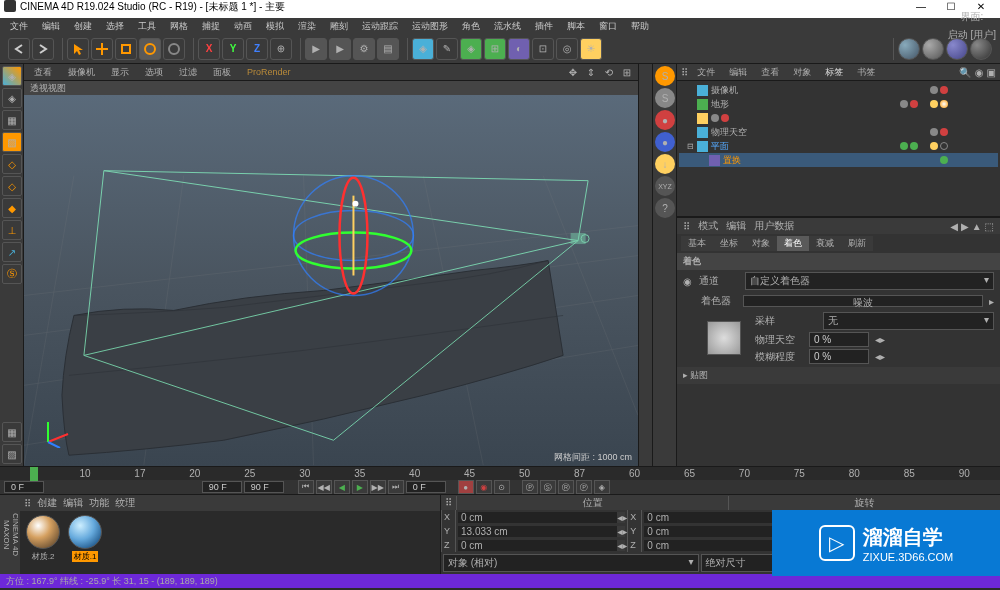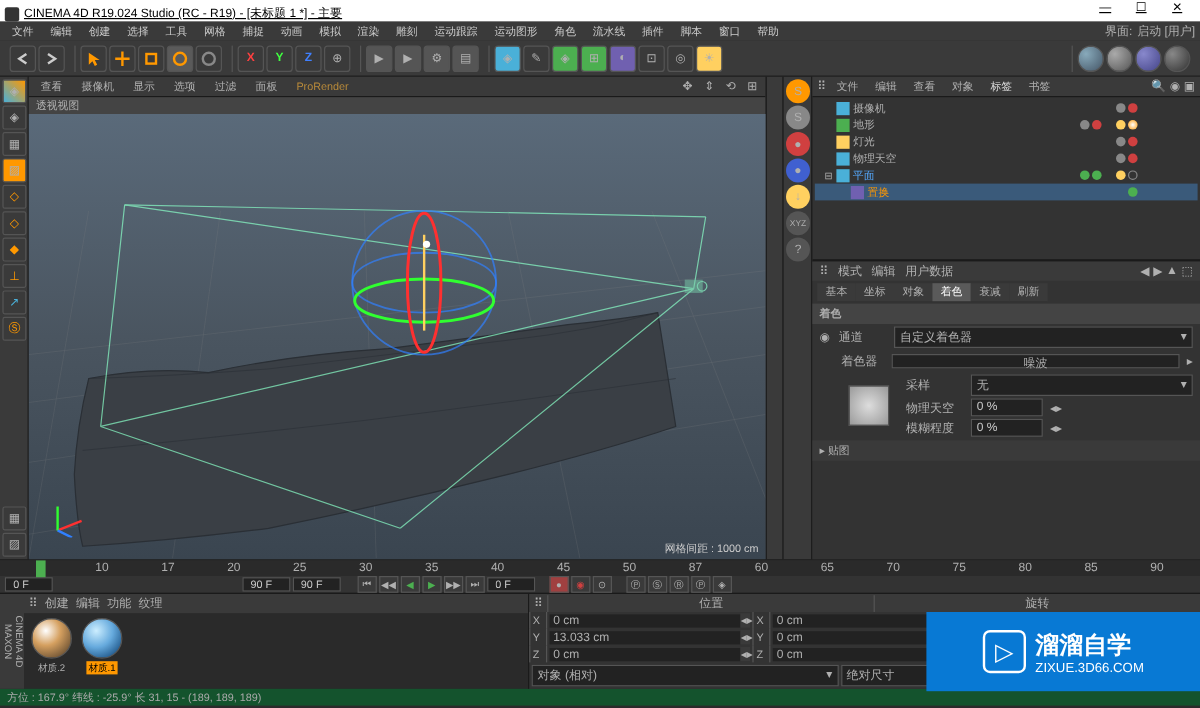--- a/index.html
+++ b/index.html
@@ -1,24 +1,24 @@
 <!DOCTYPE html>
 <html><head>
   <meta charset="utf-8">
   <style>
     * { margin: 0; padding: 0; box-sizing: border-box; font-family: "Microsoft YaHei", sans-serif; font-size: 10px; }
     body { width: 1000px; height: 590px; background: #2b2b2b; color: #b0b0b0; overflow: hidden; }
     
-    .titlebar { height: 18px; background: #fff; display: flex; align-items: flex-end; padding: 0 4px; color: #000; text-decoration: underline; }
+    .titlebar { height: 18px; background: #fff; display: flex; align-items: flex-start; padding: 0 4px; color: #000; }
     .titlebar-icon { width: 12px; height: 12px; margin-right: 4px; background: #333; border-radius: 2px; }
     .titlebar-spacer { flex: 1; }
     .titlebar-btn { width: 30px; height: 18px; text-align: center; line-height: 14px; cursor: pointer; }
     
     .menubar { height: 16px; background: #3a3a3a; display: flex; align-items: center; padding: 0 4px; gap: 2px; }
-    .menubar-right { margin-left: auto; display: flex; gap: 4px; align-items: flex-end; }
+    .menubar-right { margin-left: auto; display: flex; gap: 4px; align-items: center; flex-direction: column; }
     .menu-item { padding: 0 6px; cursor: pointer; color: #ccc; font-size: 9px; }
     
     .topbar { height: 30px; background: #3a3a3a; display: flex; align-items: center; padding: 0 4px; gap: 4px; border-bottom: 1px solid #1a1a1a; }
     .tool-group { display: flex; gap: 2px; padding: 0 4px; border-left: 1px solid #555; }
     .tool-group:first-child { border-left: none; }
     .tool-btn { width: 22px; height: 22px; background: #3a3a3a; border: 1px solid #555; border-radius: 3px; display: flex; align-items: center; justify-content: center; cursor: pointer; }
     .tool-btn.active { background: #5a5a5a; }
     
     .main-area { display: flex; height: 402px; }
     .left-toolbar { width: 24px; background: #3a3a3a; display: flex; flex-direction: column; gap: 2px; padding: 2px; border-right: 1px solid #1a1a1a; }
@@ -82,21 +82,21 @@
     .coord-col { flex: 1; text-align: center; border-left: 1px solid #555; }
     .coord-body { flex: 1; display: flex; flex-direction: column; }
     .coord-row { display: flex; height: 14px; }
     .coord-cell { flex: 1; display: flex; align-items: center; padding: 0 2px; font-size: 9px; border-left: 1px solid #555; }
     .coord-val { background: #222; flex: 1; padding: 0 3px; }
     .coord-spin { width: 8px; background: #3a3a3a; text-align: center; cursor: pointer; }
     .coord-combo { display: flex; padding: 2px; gap: 2px; }
     .combo { flex: 1; background: #222; border: 1px solid #555; padding: 1px 4px; font-size: 9px; display: flex; justify-content: space-between; }
     .apply-btn { padding: 1px 10px; background: #3a3a3a; border: 1px solid #555; cursor: pointer; font-size: 9px; }
     
-    .statusbar { height: 14px; background: #14532d; display: flex; align-items: center; padding: 0 6px; font-size: 9px; color: #aaa; }
+    .statusbar { height: 14px; background: #6d28d9; display: flex; align-items: center; padding: 0 6px; font-size: 9px; color: #aaa; }
     
     .watermark { position: absolute; right: 0; bottom: 14px; width: 228px; height: 66px; background: #0879d4; display: flex; align-items: center; justify-content: center; gap: 8px; z-index: 100; }
     .wm-icon { width: 36px; height: 36px; border: 2px solid #fff; border-radius: 6px; display: flex; align-items: center; justify-content: center; color: #fff; font-size: 20px; }
     .wm-text { color: #fff; }
     .wm-title { font-size: 20px; font-weight: bold; }
     .wm-sub { font-size: 11px; }
     
     
     .scene { position: absolute; inset: 0; }
     .grid-line { stroke: #888; stroke-width: 0.5; opacity: 0.3; }
@@ -333,21 +333,20 @@
         <span class="obj-name">地形</span>
         <div class="obj-tags">
             <span class="tiny-dot" style="background:#888"></span>
             <span class="tiny-dot" style="background:#d04040"></span>
             <span class="tiny-dot" style="background:#ffd060;margin-left:10px"></span>
             <span class="tiny-dot" style="background:radial-gradient(#fff,#ff9800)"></span>
           </div>
       </div>
       <div class="obj-row" style="padding-left:18px">
         <span class="obj-icon" style="background:#ffd060"></span>
-        <span class="obj-name">灯光</span>
         <div class="obj-tags">
             <span class="tiny-dot" style="background:#888"></span>
             <span class="tiny-dot" style="background:#d04040"></span>
           </div>
       </div>
       <div class="obj-row" style="padding-left:18px">
         <span class="obj-icon" style="background:#4ab0d8"></span>
         <span class="obj-name">物理天空</span>
         <div class="obj-tags">
             <span class="tiny-dot" style="background:#888"></span>
@@ -406,21 +405,21 @@
       </div>
       <div class="attr-line">
         <span style="width:12px"></span>
         <span style="width:36px">着色器</span>
         <div style="flex:1;height:12px;background:#222;border:1px solid #555;text-align:center"><span>噪波</span></div>
         <span>▸</span>
       </div>
       <div class="attr-line" style="padding-left:30px">
         <div style="width:34px;height:34px;background:radial-gradient(#ddd,#999);border:1px solid #555"></div>
         <div style="flex:1;display:flex;flex-direction:column;gap:2px;margin-left:8px">
-          <div style="display:flex;gap:6px;align-items:center">
+          <div style="display:flex;gap:20px;align-items:center">
             <span style="width:48px">采样</span>
             <div class="combo" style="width:60px">
                 <span>无</span>
                 <span>▾</span>
               </div>
           </div>
           <div style="display:flex;gap:6px;align-items:center">
             <span style="width:48px">物理天空</span>
             <input class="attr-input" value="0 %" style="">
             <span>◂▸</span>

